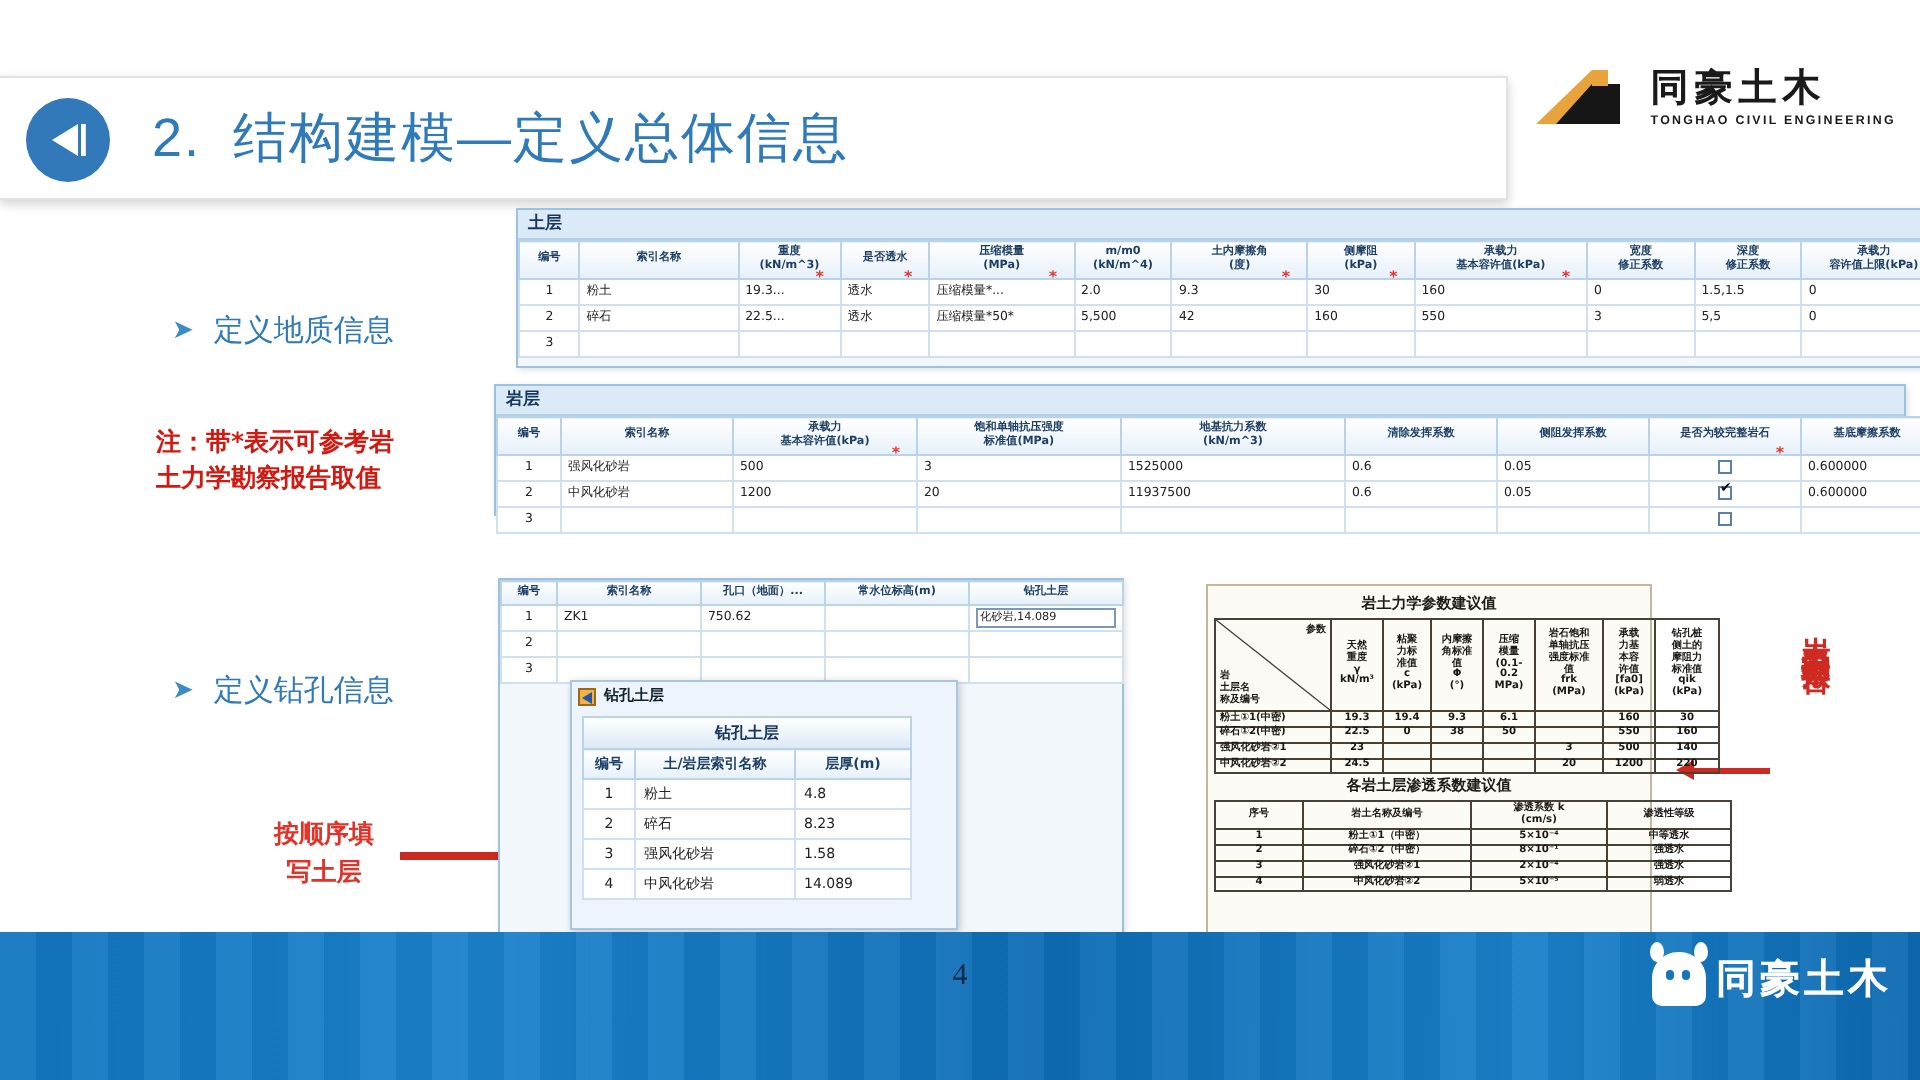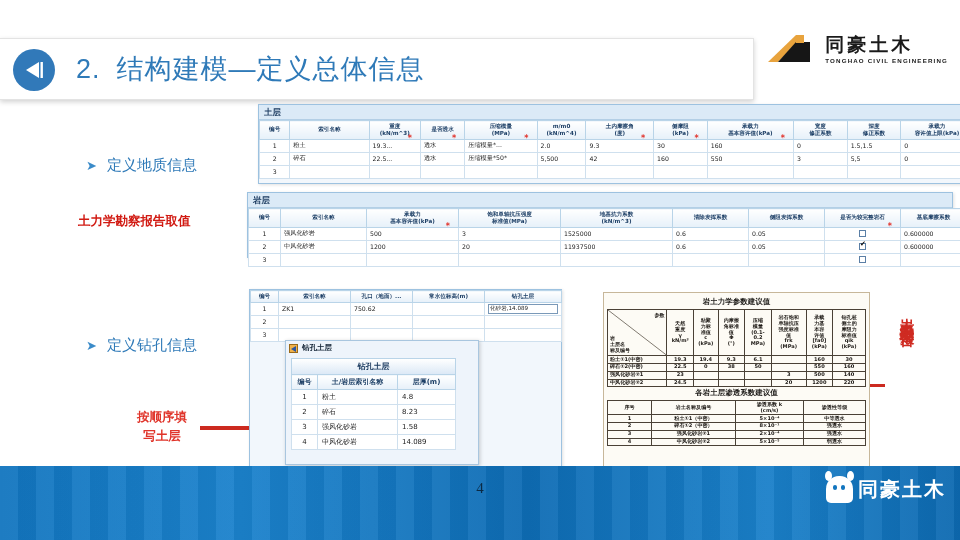--- a/index.html
+++ b/index.html
@@ -200,21 +200,21 @@
   }
 
   .cellbox {
     border: 1px solid #7a99b8; background: #fff;
     font-size: 5.6px; padding: 0 1px; display: inline-block;
     width: 100%;
   }
 
   
   #report {
-    position: absolute; left: 603px; top: 292px; width: 267px; height: 184px;
+    position: absolute; left: 603px; top: 292px; width: 223px; height: 184px;
     background: #fdfbf5; border: 1px solid #c7b79a;
     padding: 3px;
   }
   .rep-title {
     text-align: center; font-size: 7.5px; font-weight: bold; color:#1e1c19;
     padding: 1px 0 2px; font-family: "DejaVu Sans", sans-serif;
   }
   table.rep {
     border-collapse: collapse; width: 100%; table-layout: fixed;
     font-family: "DejaVu Sans", sans-serif;
@@ -308,20 +308,21 @@
       <span class="brand-en">TONGHAO CIVIL ENGINEERING</span>
     </div>
   </div>
 
   <div class="bullet bullet-1">
     <span class="arrow">➤</span>
     <span>定义地质信息</span>
   </div>
 
   <div class="note-red">
+    <div>注：带*表示可参考岩</div>
     <div>土力学勘察报告取值</div>
   </div>
 
   <div class="bullet bullet-2">
     <span class="arrow">➤</span>
     <span>定义钻孔信息</span>
   </div>
 
   <div class="redlabel-order">
     <div>按顺序填</div>

